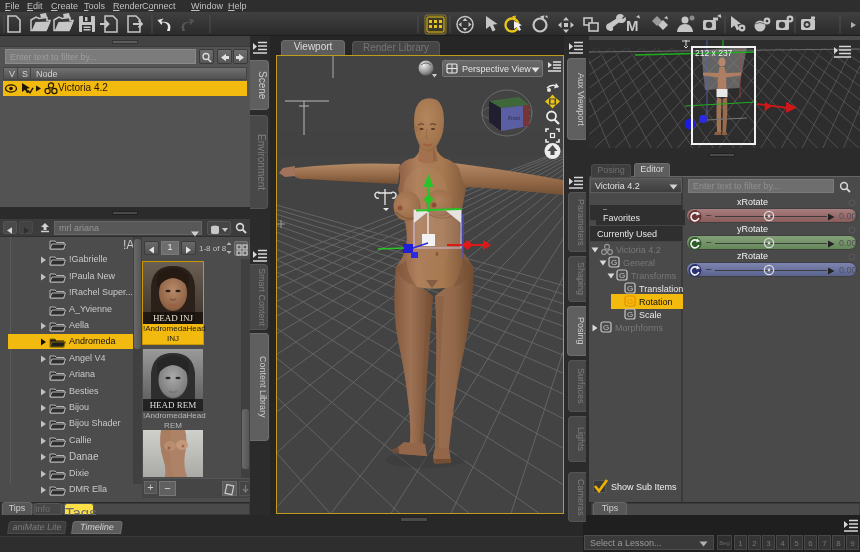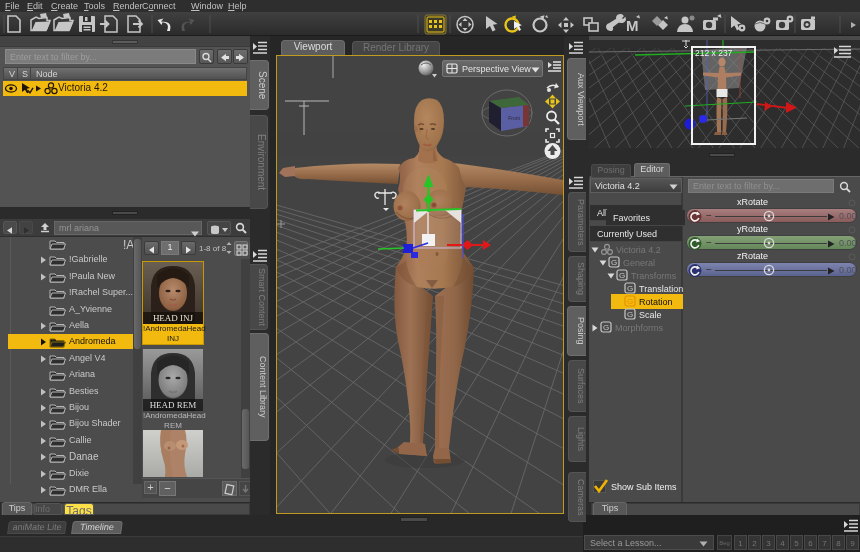--- a/index.html
+++ b/index.html
@@ -493,21 +493,21 @@
 
   <div class="abs" style="left:241px;top:40px;width:9px;height:219px;background:#404040;">
     <div class="abs" style="left:1px;top:150px;width:7px;height:60px;background:linear-gradient(90deg,#6a6a6a,#565656);border-radius:3px;"></div>
   </div>
 </div>
 
 <div class="abs" style="left:0;top:502px;width:250px;height:13px;background:#2b2b2b;">
   <div class="abs" style="left:1px;top:1px;width:249px;height:12px;background:#4a4a4a;border:1px solid #3a3a3a;"></div>
   <div class="abs" style="left:2px;top:0;width:30px;height:13px;background:#575757;border:1px solid #666;border-bottom:none;color:#cecece;font-size:9px;text-align:center;border-radius:3px 3px 0 0;">Tips</div>
   <div class="abs" style="left:34px;top:1px;width:28px;height:12px;background:#474747;border:1px solid #555;color:#6e6e6e;font-size:9px;text-align:left;border-radius:3px 3px 0 0;">Info</div>
-  <div class="abs" style="left:64px;top:1px;width:30px;height:12px;background:#fde047;border:1px solid #555;color:#6e6e6e;font-size:12px;text-align:center;border-radius:3px 3px 0 0;">Tags</div>
+  <div class="abs" style="left:64px;top:1px;width:30px;height:12px;background:#fde047;border:1px solid #555;color:#6e6e6e;font-size:15px;text-align:center;border-radius:3px 3px 0 0;">Tags</div>
 </div>
 
 <div class="abs" style="left:0;top:515px;width:860px;height:37px;background:#282828;"></div>
 <div class="abs" style="left:8px;top:521px;width:58px;height:13px;background:#3e3e3e;border:1px solid #4a4a4a;color:#7b7b7b;font-size:9px;text-align:center;transform:skewX(-8deg);border-radius:3px 3px 0 0;">aniMate Lite</div>
 <div class="abs" style="left:72px;top:521px;width:50px;height:13px;background:#5d5d5d;border:1px solid #6e6e6e;color:#d4d4d4;font-size:9px;text-align:center;transform:skewX(-8deg);border-radius:3px 3px 0 0;">Timeline</div>
 <div class="abs" style="left:0;top:536px;width:583px;height:16px;background:#2e2e2e;border-top:1px solid #3a3a3a;"></div>
 
 <div class="abs" style="left:270px;top:36px;width:300px;height:19px;background:#262626;"></div>
 <div class="abs" style="left:281px;top:40px;width:64px;height:15px;background:#5d5d5d;border:1px solid #6c6c6c;border-bottom:none;color:#dcdcdc;font-size:10px;text-align:center;border-radius:4px 4px 0 0;">Viewport</div>
 <div class="abs" style="left:352px;top:41px;width:88px;height:14px;background:#454545;border:1px solid #555;border-bottom:none;color:#757575;font-size:10px;text-align:center;border-radius:4px 4px 0 0;">Render Library</div>
@@ -886,21 +886,21 @@
 <div class="abs" style="left:0;top:126px;width:271px;height:15px;background:#2b2b2b;">
 <div class="abs" style="left:1px;top:14px;width:270px;height:1px;background:#666;"></div>
 <div class="abs" style="left:2px;top:2px;width:40px;height:13px;background:#3e3e3e;border:1px solid #4a4a4a;border-bottom:none;color:#6e6e6e;font-size:9px;text-align:center;border-radius:3px 3px 0 0;">Posing</div>
 <div class="abs" style="left:45px;top:1px;width:36px;height:14px;background:#5d5d5d;border:1px solid #6e6e6e;border-bottom:none;color:#d8d8d8;font-size:9px;text-align:center;border-radius:3px 3px 0 0;">Editor</div>
 </div>
 <div class="abs" style="left:0;top:141px;width:94px;height:325px;background:#4a4a4a;border-right:2px solid #3a3a3a;">
 <div class="abs" style="left:1px;top:1px;width:92px;height:15px;background:linear-gradient(#555,#3e3e3e);border:1px solid #5e5e5e;color:#e0e0e0;font-size:9px;padding:2px 4px;">Victoria 4.2<svg class="abs" style="right:3px;top:5px;" width="9" height="7">
           <path d="M0.5 0.5 L8.5 0.5 L4.5 5.5 Z" fill="#d0d0d0"></path>
         </svg></div>
 <div class="abs" style="left:1px;top:28px;width:92px;height:16px;background:#2f2f2f;border-bottom:1px solid #454545;color:#e6e6e6;font-size:9px;padding:3px 0 0 7px;">All</div>
-<div class="abs" style="left:17px;top:33px;width:92px;height:16px;background:#2f2f2f;border-bottom:1px solid #454545;color:#e6e6e6;font-size:9px;padding:3px 16px 0 7px;">Favorites</div>
+<div class="abs" style="left:7px;top:33px;width:92px;height:16px;background:#2f2f2f;border-bottom:1px solid #454545;color:#e6e6e6;font-size:9px;padding:3px 16px 0 7px;">Favorites</div>
 <div class="abs" style="left:1px;top:49px;width:92px;height:16px;background:#2f2f2f;border-bottom:1px solid #454545;color:#e6e6e6;font-size:9px;padding:3px 0 0 7px;">Currently Used</div>
 <svg class="abs" style="left:2px;top:69px;" width="8" height="8">
         <path d="M0.5 1.5 L7.5 1.5 L4 6.5 Z" fill="#d8d8d8"></path>
       </svg>
 <svg class="abs" style="left:11px;top:66px;" width="14" height="13">
         <circle cx="7" cy="3.8" r="2.4" fill="none" stroke="#9a9a9a" stroke-width="1.1"></circle>
         <circle cx="4" cy="9" r="2.4" fill="none" stroke="#9a9a9a" stroke-width="1.1"></circle>
         <circle cx="10" cy="9" r="2.4" fill="none" stroke="#9a9a9a" stroke-width="1.1"></circle>
       </svg>
 <span class="abs" style="left:27px;top:68px;font-size:9px;color:#787878;">Victoria 4.2</span>

